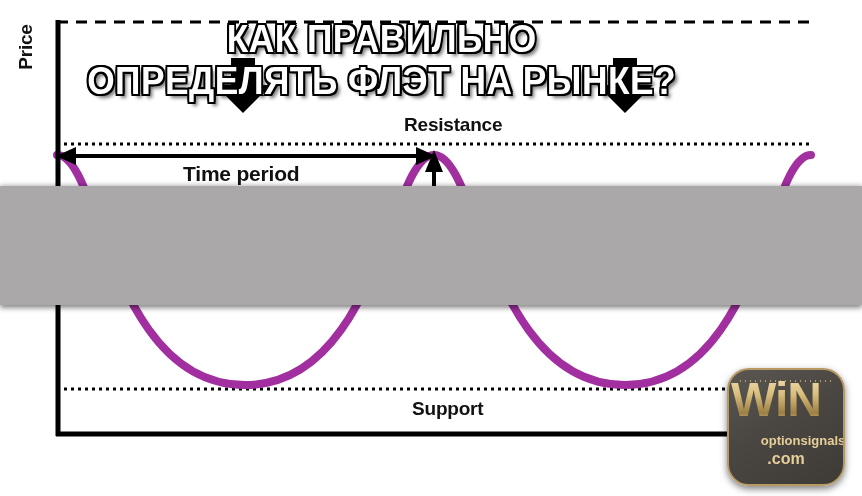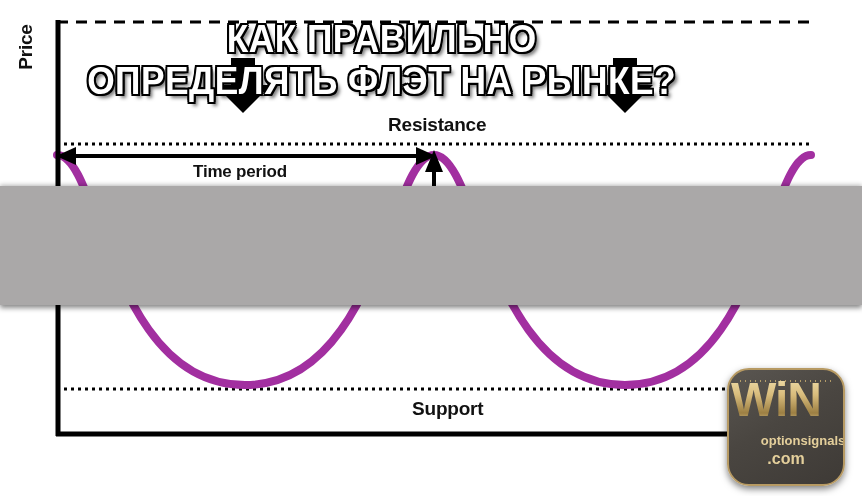--- a/index.html
+++ b/index.html
@@ -37,29 +37,29 @@
   #price-label {
     left: -9px;
     top: 36px;
     width: 70px;
     text-align: center;
     font-size: 19px;
     transform: rotate(-90deg);
     transform-origin: center center;
   }
   #resistance-label {
-    left: 388px;
+    left: 404px;
     top: 114px;
     font-size: 19px;
     text-align: right;
   }
   #timeperiod-label {
-    left: 193px;
+    left: 183px;
     top: 162px;
-    font-size: 17px;
+    font-size: 21px;
   }
   #amplitude-label {
     left: 382px;
     top: 276px;
     font-size: 19px;
     color: #8d8d8d;
   }
   #support-label {
     left: 396px;
     top: 398px;

